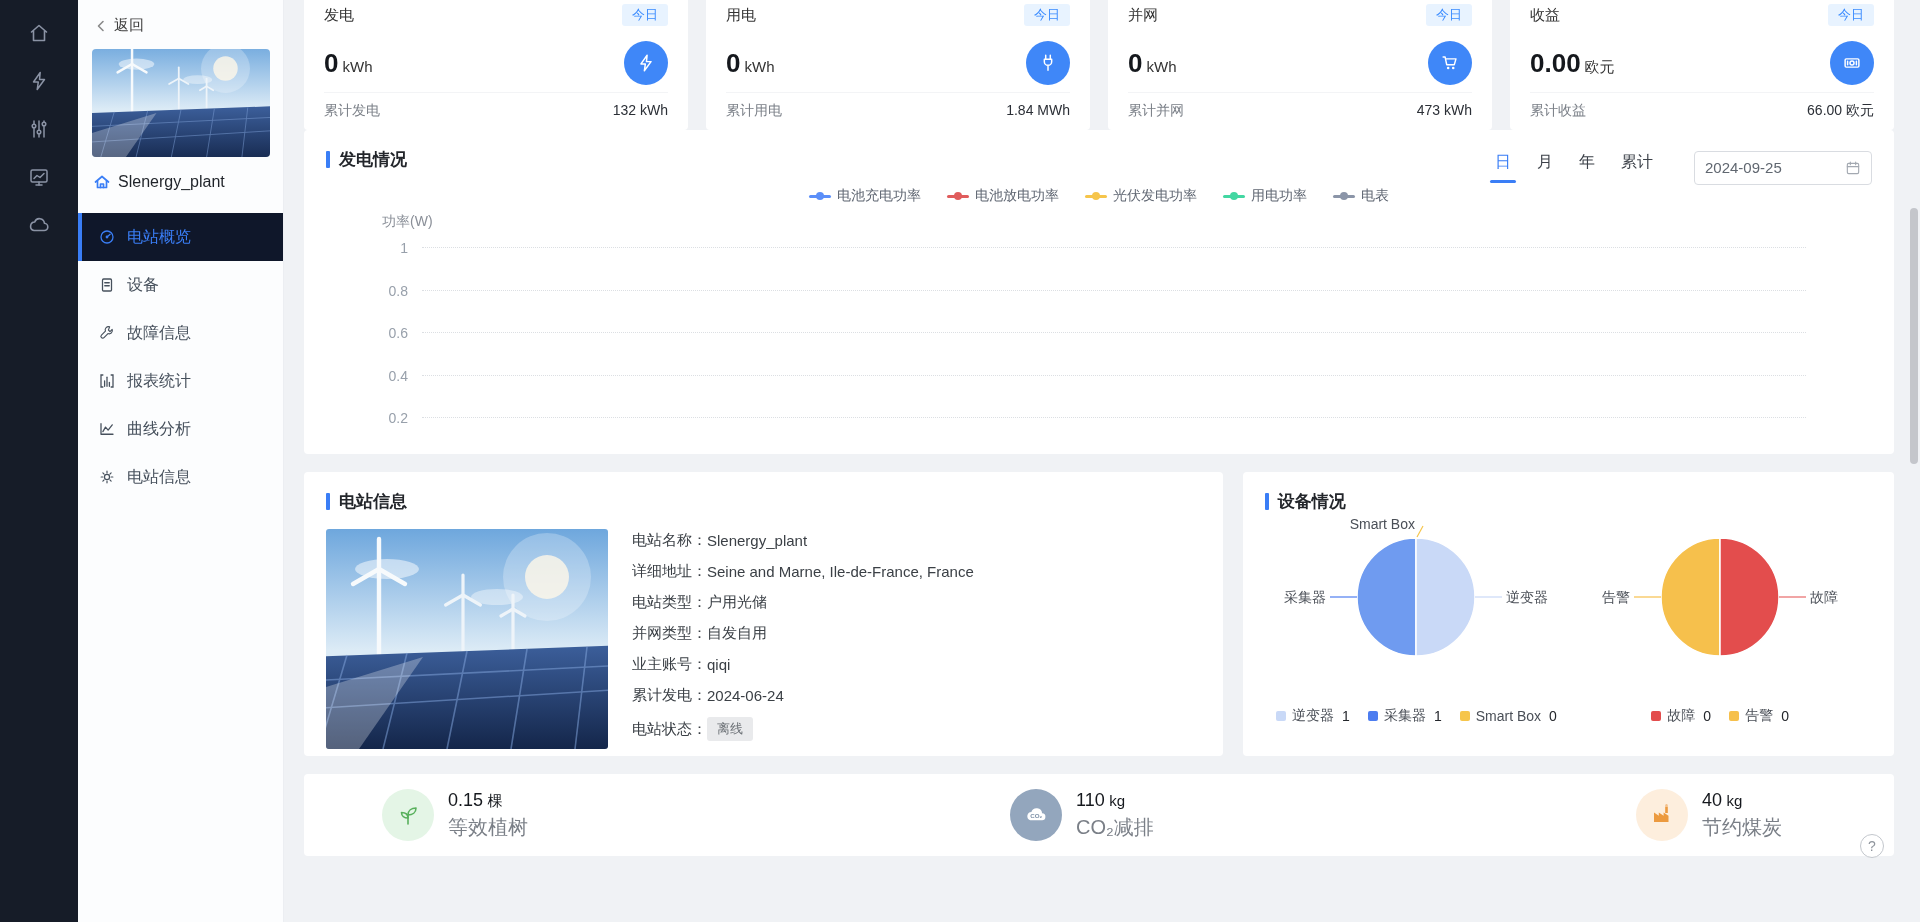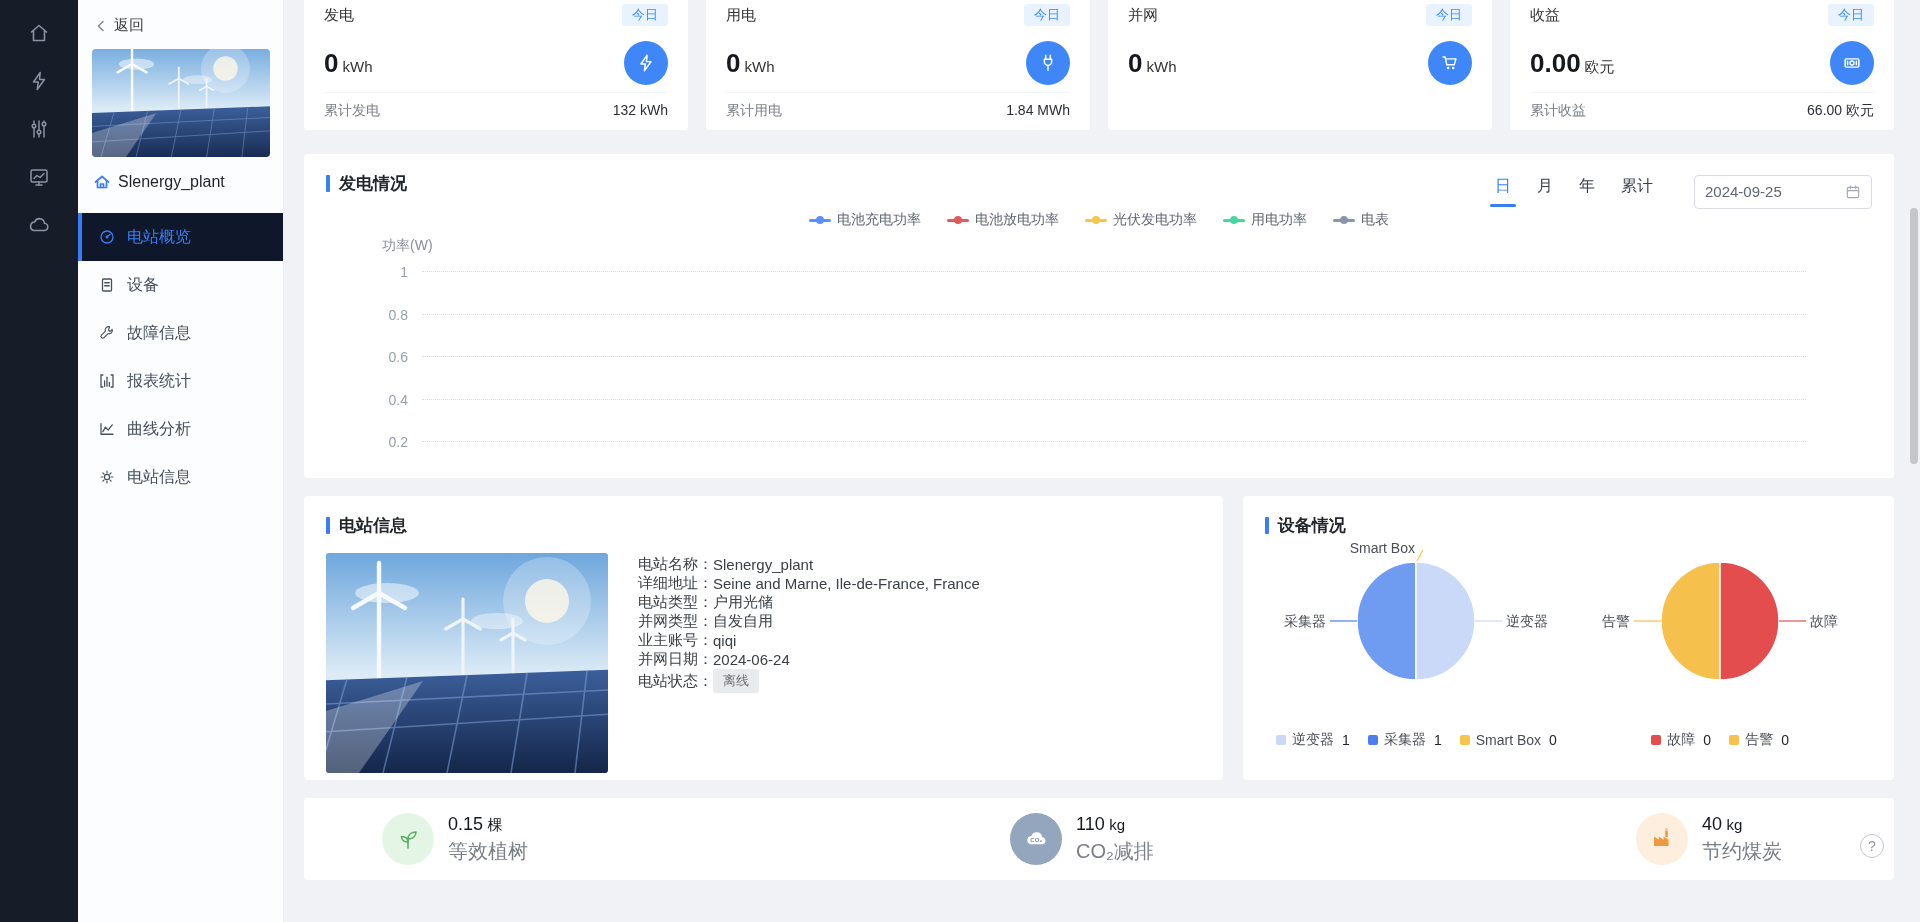--- a/index.html
+++ b/index.html
@@ -35,21 +35,21 @@
 .badge{background:#e8f3ff;color:#3a8bff;font-size:13px;padding:2px 10px;border-radius:3px}
 .stat-mid{display:flex;justify-content:space-between;align-items:center;margin-top:15px}
 .stat-value{font-size:26px;font-weight:700;color:#15181d}
 .stat-unit{font-size:15px;font-weight:400;color:#333;margin-left:4px}
 .stat-icon{width:44px;height:44px;border-radius:50%;background:#3f87f8;display:flex;align-items:center;justify-content:center;color:#fff;flex-shrink:0}
 .stat-foot{display:flex;justify-content:space-between;margin-top:7px;padding-top:9px;border-top:1px solid #f3f4f6;font-size:14px}
 .stat-foot .lab{color:#7a7f87}
 .stat-foot .val{color:#2b2f36}
 
 
-.chart-card{margin-top:24px;height:324px;padding:18px 22px 0;overflow:hidden}
+.chart-card{height:324px;padding:18px 22px 0;overflow:hidden}
 .card-head{display:flex;align-items:flex-start;justify-content:space-between}
 .card-title{display:flex;align-items:center;font-size:17px;font-weight:600;color:#23262b}
 .tbar{width:4px;height:17px;background:#3a7ef6;border-radius:1px;margin-right:9px}
 .chart-controls{display:flex;align-items:center}
 .tab{position:relative;padding:4px 13px 14px;font-size:16px;color:#3c4149;cursor:pointer}
 .tab.active{color:#3a7ef6}
 .tab.active::after{content:"";position:absolute;left:50%;transform:translateX(-50%);bottom:4px;width:26px;height:3px;border-radius:2px;background:#3a7ef6}
 .date-box{display:flex;align-items:center;justify-content:space-between;width:178px;height:34px;border:1px solid #d9dce1;border-radius:4px;padding:0 10px;margin-left:28px;color:#606770;background:#fff}
 .date-box input{border:none;outline:none;width:126px;font-size:15px;color:#606770;font-family:inherit;background:transparent;cursor:pointer}
 .legend-row{display:flex;justify-content:center;align-items:center;gap:26px;margin-top:0;font-size:14px;color:#5f6672}
@@ -64,21 +64,21 @@
 .gtick{position:absolute;right:calc(100% + 14px);top:0;transform:translateY(-50%);font-size:14px;color:#98a0ab}
 .xlab{position:absolute;top:calc(100% + 9px);transform:translateX(-50%);font-size:14px;color:#98a0ab}
 
 
 .mid-row{display:flex;gap:20px;margin-top:18px;height:284px}
 .info-card{flex:1.44;padding:18px 22px;overflow:hidden}
 .device-card{flex:1;padding:18px 22px;overflow:hidden}
 .info-body{display:flex;margin-top:16px}
 .info-img{width:282px;height:220px;border-radius:3px;overflow:hidden;flex-shrink:0}
 .info-img svg{display:block;width:100%;height:100%}
-.info-rows{margin-left:30px;padding-top:2px;display:flex;flex-direction:column;font-size:15px}
+.info-rows{margin-left:24px;padding-top:2px;display:flex;flex-direction:column;gap:12px;font-size:15px}
 .info-row{display:flex;align-items:center}
 .info-label{color:#3b4046}
 .info-value{color:#3b4046}
 .status-badge{background:#e9eaec;color:#6b7075;font-size:13px;padding:3px 10px;border-radius:3px}
 
 
 .pies{display:flex;margin-top:4px}
 .pie-col{flex:1;display:flex;flex-direction:column;align-items:center}
 .pie-col svg{display:block}
 .pie-callout{font-size:14px;fill:#4a4f57}
@@ -311,20 +311,24 @@
         <div class="stat-mid">
           <div><span class="stat-value">0</span><span class="stat-unit">kWh</span></div>
           <div class="stat-icon">
             <svg width="22" height="22" viewBox="0 0 24 24" fill="none" stroke="#fff" stroke-width="1.6" stroke-linecap="round" stroke-linejoin="round">
                 <path d="M4.5 5.5 h2.2 l1.7 8.3 h8.3 l1.8 -6.3 H7.6"></path>
                 <circle cx="10" cy="17.5" r="1.4" fill="#fff" stroke="none"></circle>
                 <circle cx="15.5" cy="17.5" r="1.4" fill="#fff" stroke="none"></circle>
               </svg>
           </div>
         </div>
+        <div class="stat-foot">
+          <span class="lab">累计并网</span>
+          <span class="val">473 kWh</span>
+        </div>
       </div>
 
       <div class="stat-card">
         <div class="stat-head">
           <span class="stat-title">收益</span>
           <span class="badge">今日</span>
         </div>
         <div class="stat-mid">
           <div><span class="stat-value">0.00</span><span class="stat-unit">欧元</span></div>
           <div class="stat-icon">
@@ -454,21 +458,21 @@
               </div>
             <div class="info-row">
                 <span class="info-label">并网类型：</span>
                 <span class="info-value">自发自用</span>
               </div>
             <div class="info-row">
                 <span class="info-label">业主账号：</span>
                 <span class="info-value">qiqi</span>
               </div>
             <div class="info-row">
-                <span class="info-label">并网日期：</span>
+                <span class="info-label">累计发电：</span>
                 <span class="info-value">2024-06-24</span>
               </div>
             <div class="info-row">
               <span class="info-label">电站状态：</span>
               <span class="status-badge">离线</span>
             </div>
           </div>
         </div>
       </div>
 

